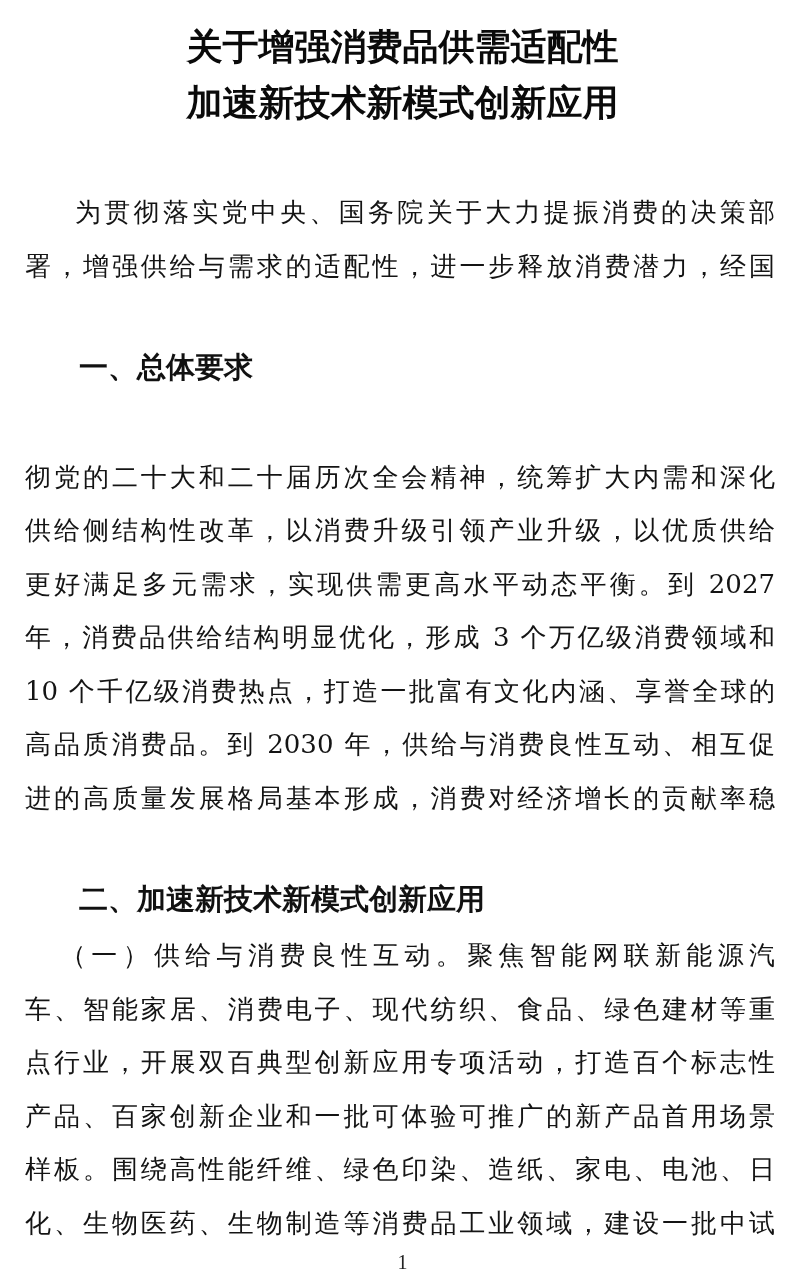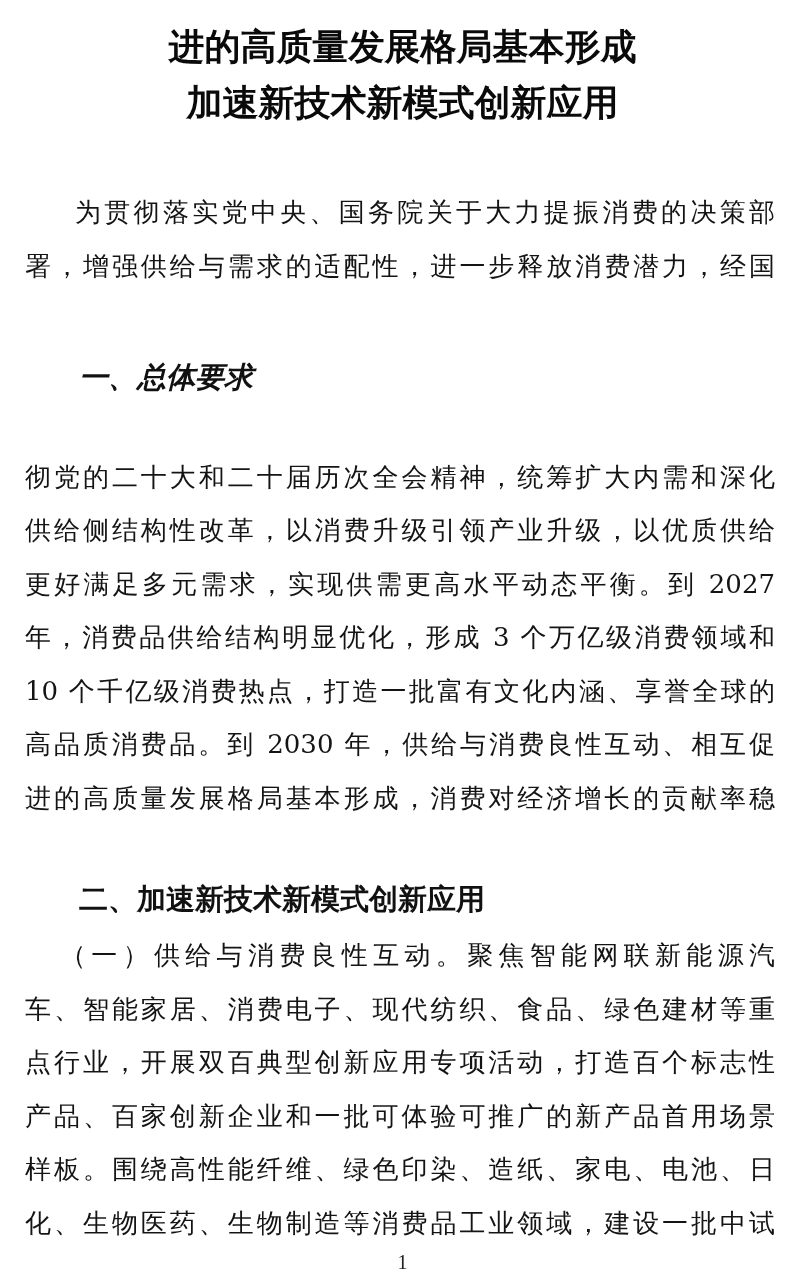--- a/index.html
+++ b/index.html
@@ -74,27 +74,27 @@
       font-size: 20px;
       line-height: 24px;
       color: #222222;
     }
   </style>
 </head>
 <body>
 
 <div class="page">
 
-  <div class="title-line" style="top:24px;">进的高质量发展格局基本形成</div>
+  <div class="title-line" style="top:24px;">关于增强消费品供需适配性</div>
   <div class="title-line" style="top:80px;">加速新技术新模式创新应用</div>
 
   <div class="line indent" style="top:192px;">为贯彻落实党中央、国务院关于大力提振消费的决策部</div>
   <div class="line" style="top:246px;">署，增强供给与需求的适配性，进一步释放消费潜力，经国</div>
 
-  <div class="heading" style="top:357px;font-style:italic;">一、总体要求</div>
+  <div class="heading" style="top:347px;">一、总体要求</div>
   <div class="line" style="top:457px;">彻党的二十大和二十届历次全会精神，统筹扩大内需和深化</div>
   <div class="line" style="top:510px;">供给侧结构性改革，以消费升级引领产业升级，以优质供给</div>
   <div class="line" style="top:564px;">更好满足多元需求，实现供需更高水平动态平衡。到 2027</div>
   <div class="line" style="top:617px;">年，消费品供给结构明显优化，形成 3 个万亿级消费领域和</div>
   <div class="line" style="top:671px;">10 个千亿级消费热点，打造一批富有文化内涵、享誉全球的</div>
   <div class="line" style="top:724px;">高品质消费品。到 2030 年，供给与消费良性互动、相互促</div>
   <div class="line" style="top:778px;">进的高质量发展格局基本形成，消费对经济增长的贡献率稳</div>
 
   <div class="heading" style="top:879px;">二、加速新技术新模式创新应用</div>
   <div class="line indent" style="top:935px; left:60px; width:715px;">（一）供给与消费良性互动。聚焦智能网联新能源汽</div>

